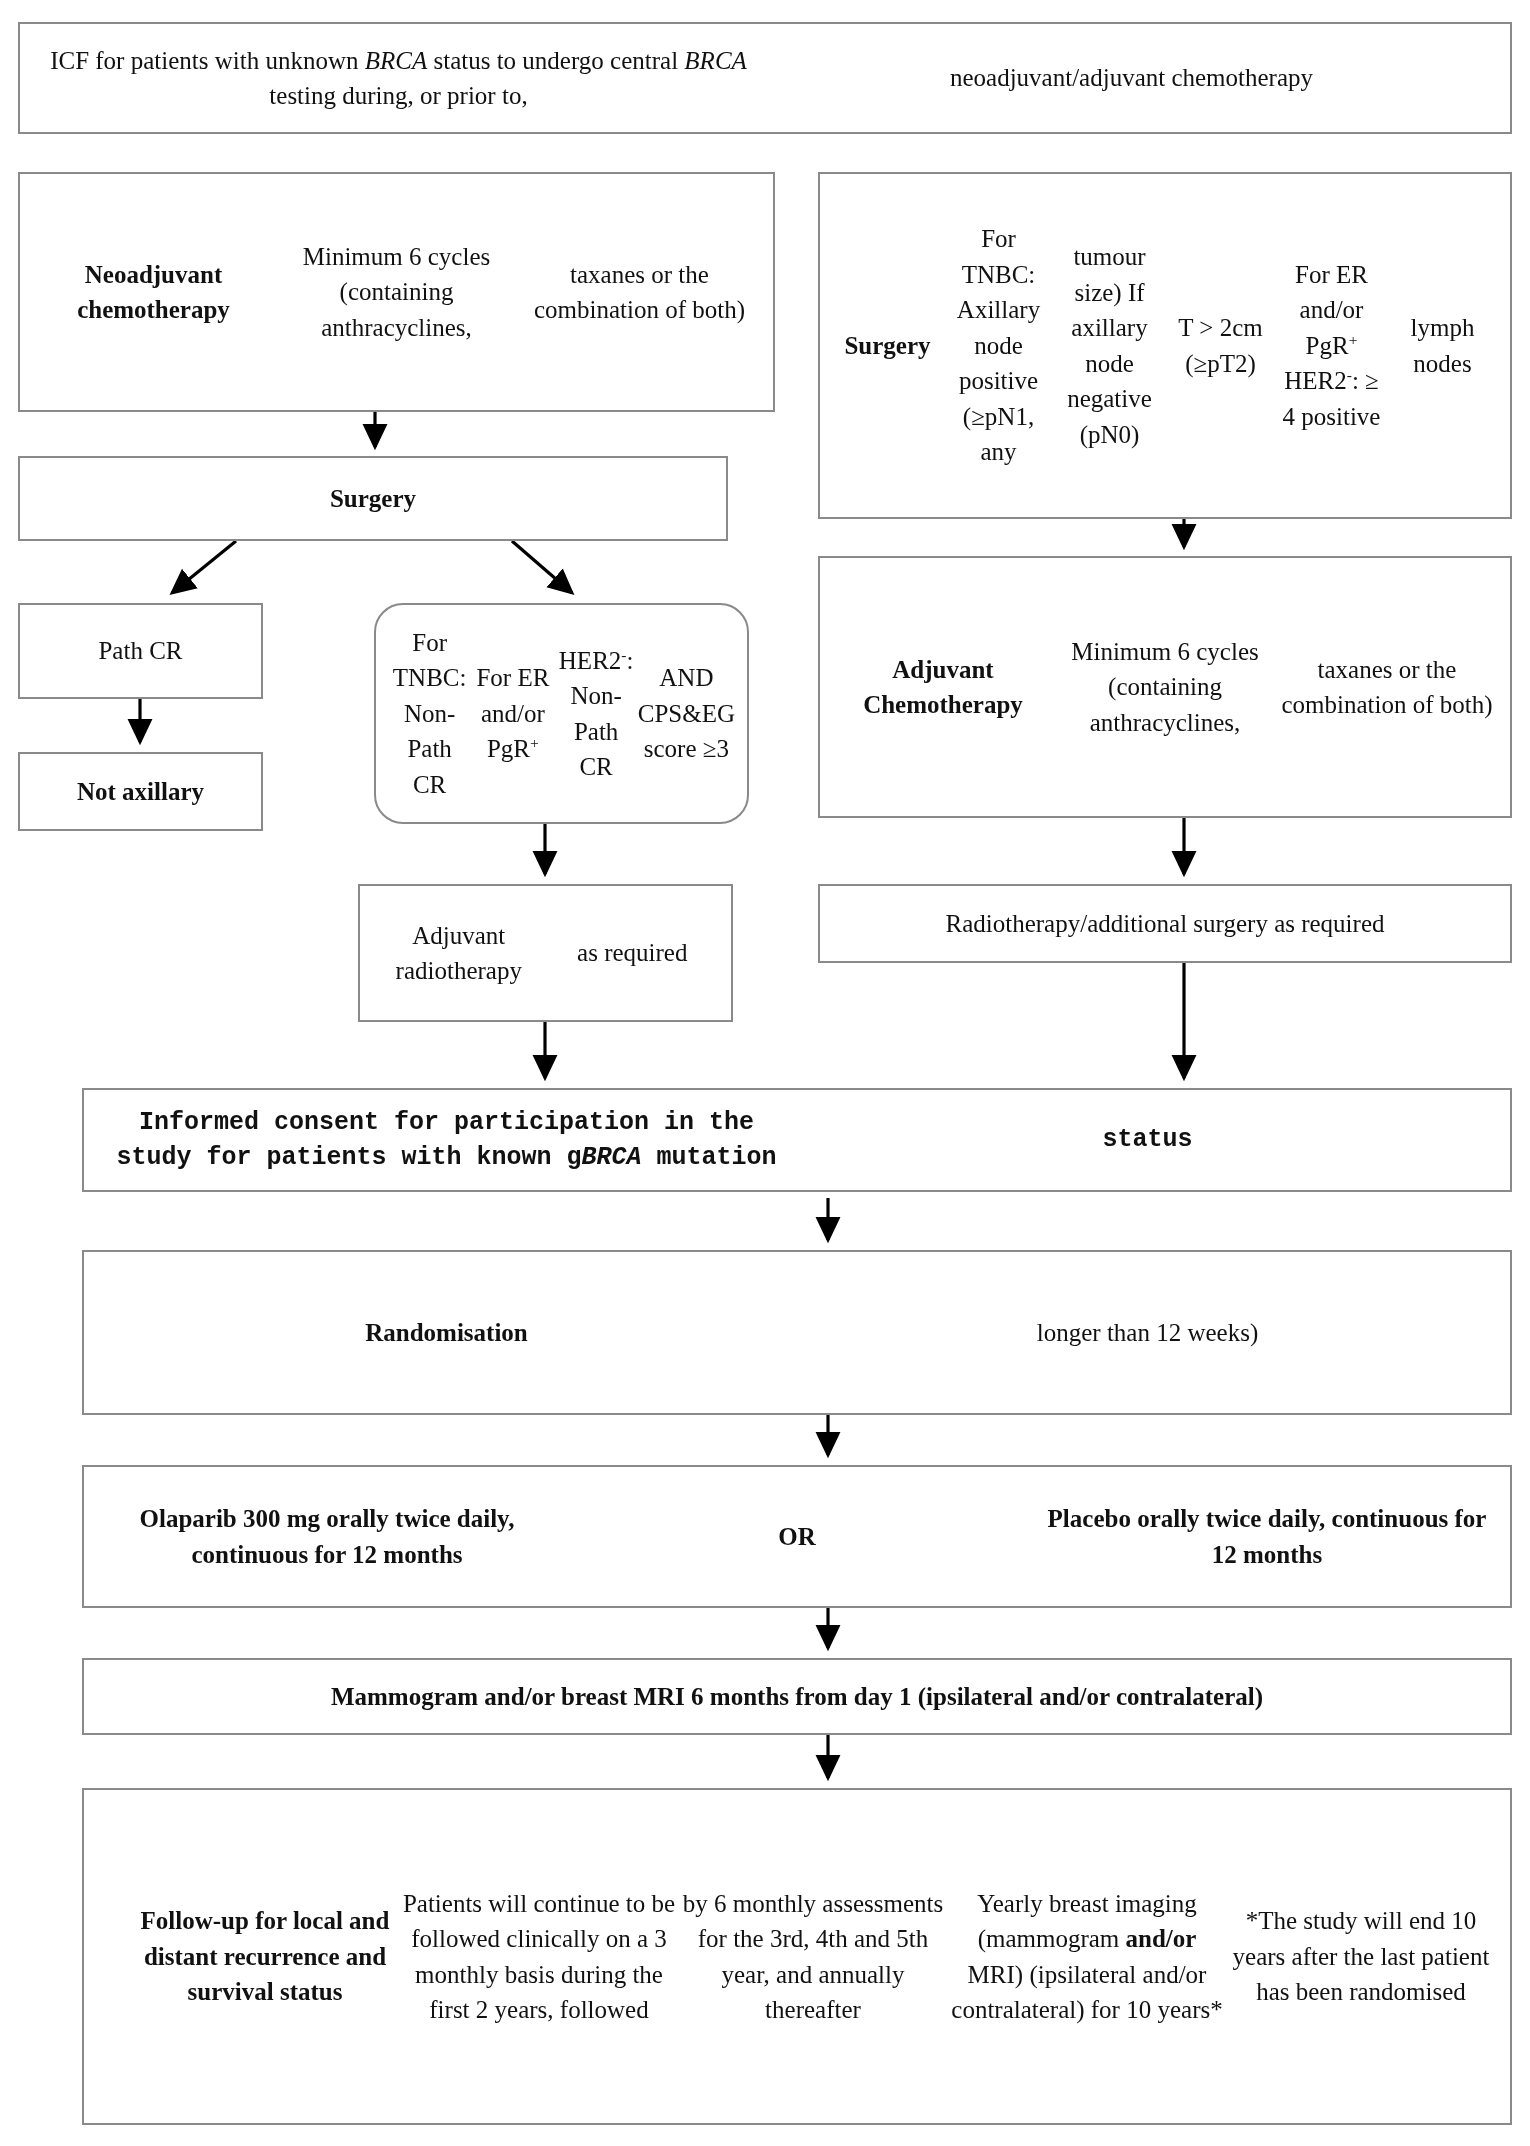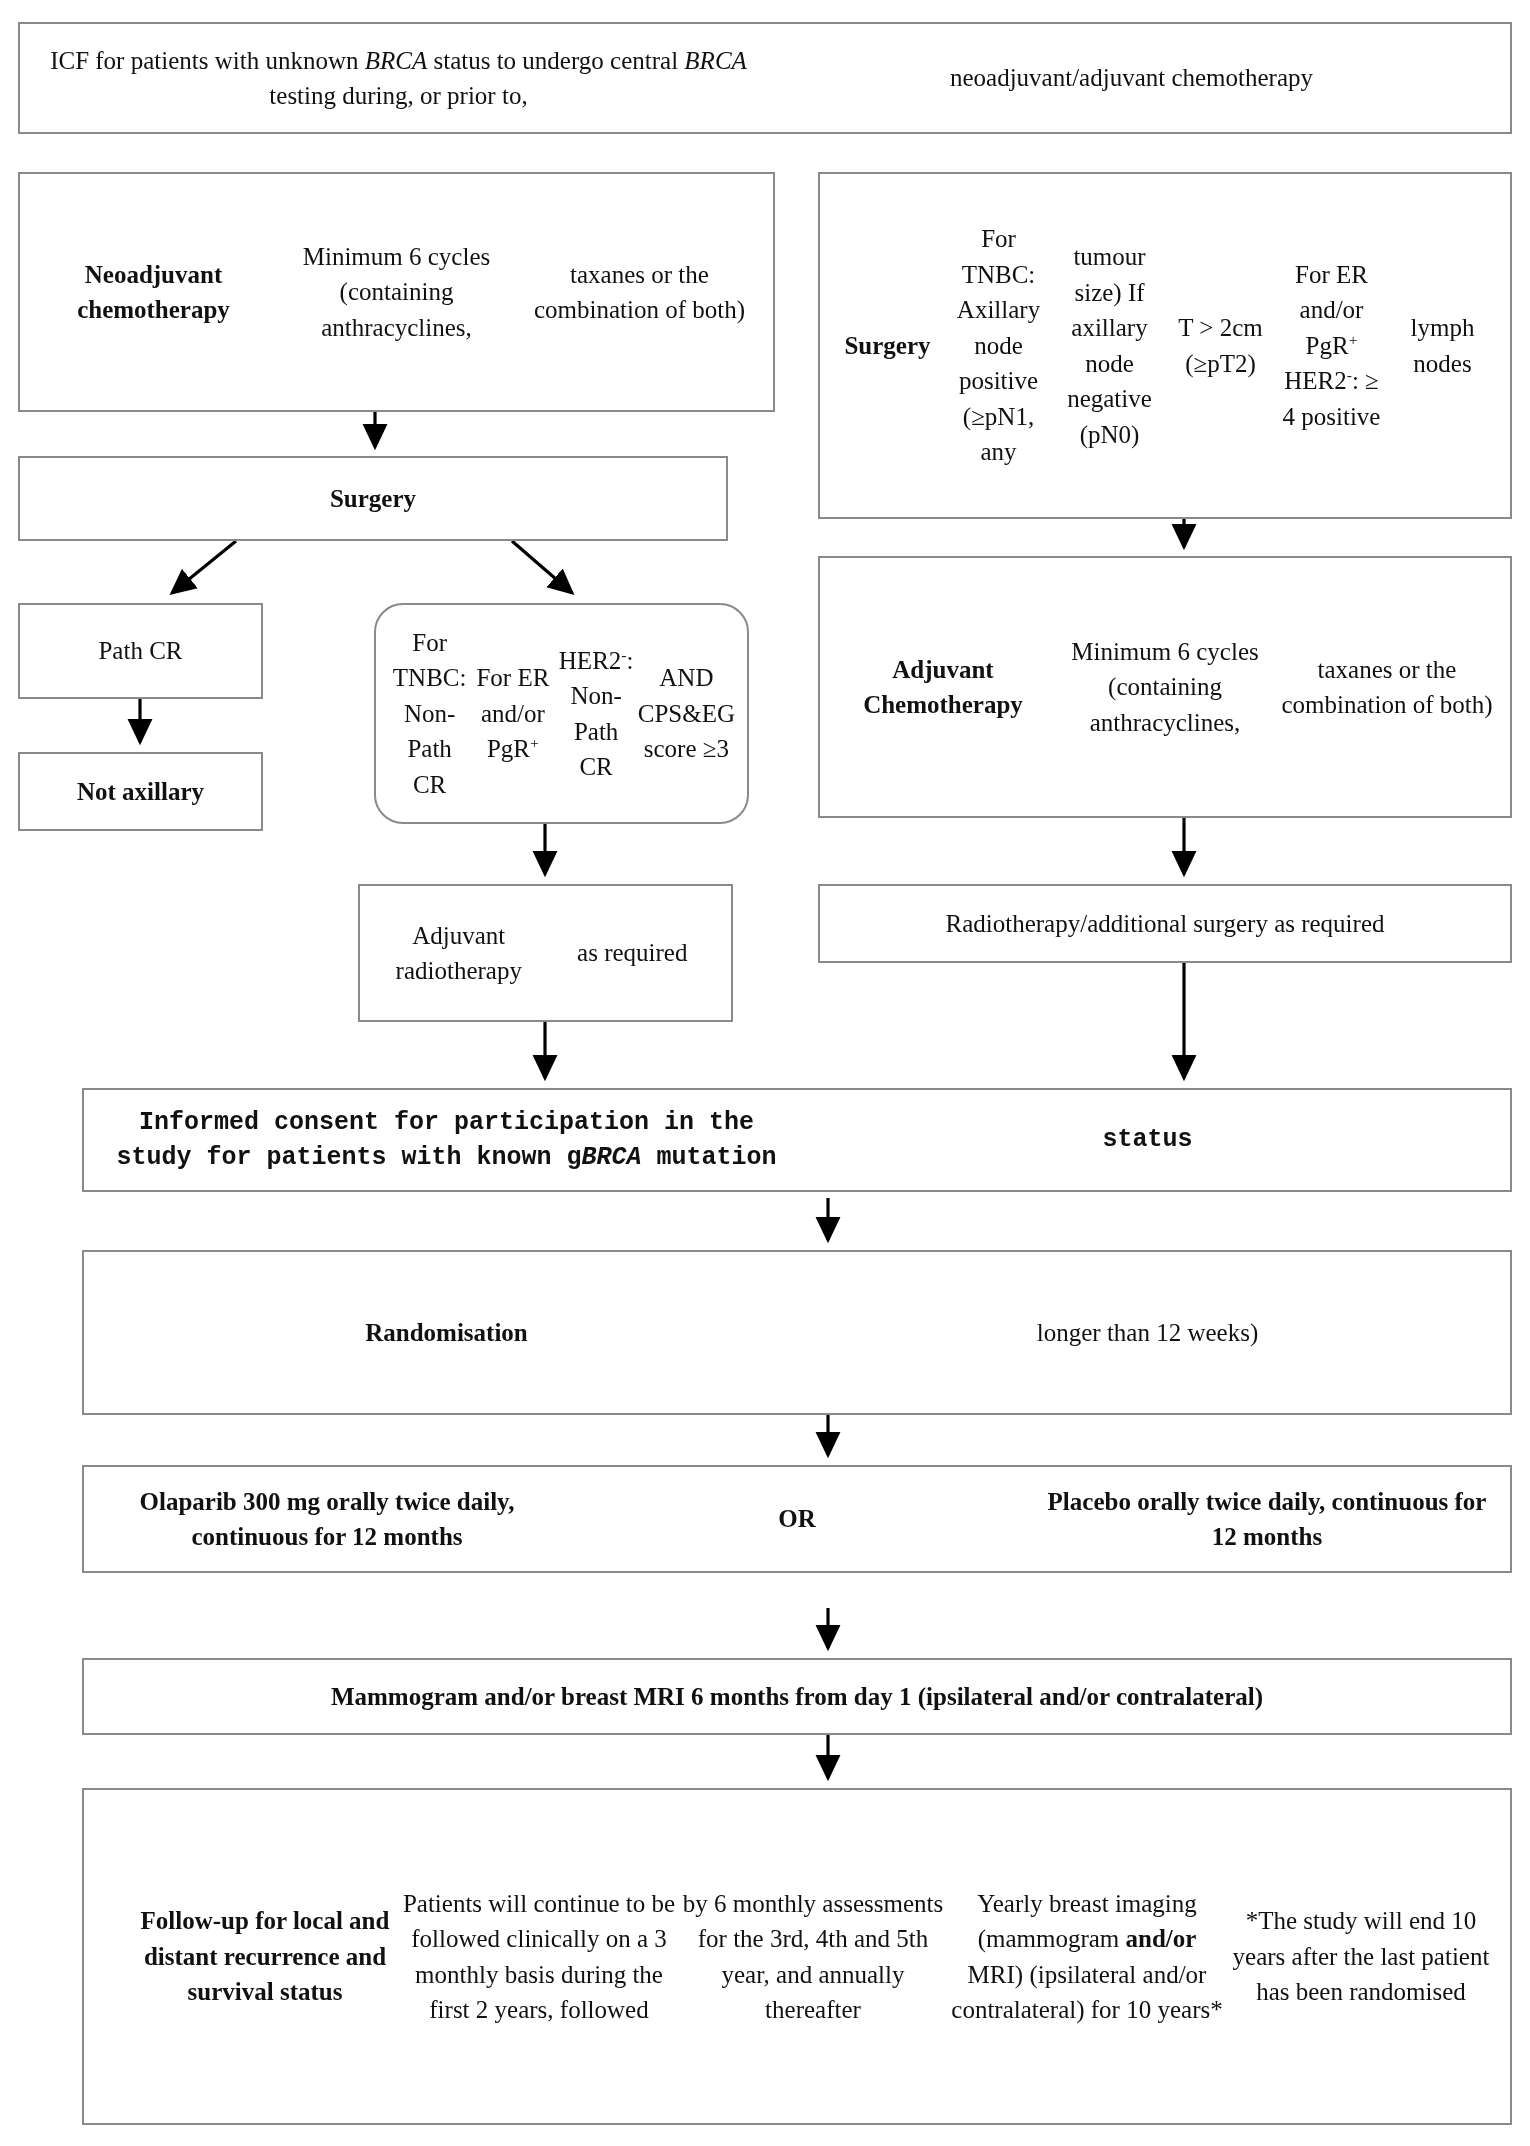--- a/index.html
+++ b/index.html
@@ -165,21 +165,21 @@
     </span>
     <span class="line">status</span>
   </div>
 
   <div class="box" style="left:82px; top:1250px; width:1430px; height:165px;">
     <span class="line bold">Randomisation</span>
     <span class="spacer"></span>
     <span class="line">longer than 12 weeks)</span>
   </div>
 
-  <div class="box bold-all" style="left:82px; top:1465px; width:1430px; height:108px;gap:8px;">
+  <div class="box bold-all" style="left:82px; top:1465px; width:1430px; height:143px;gap:8px;">
     <span class="line">Olaparib 300 mg orally twice daily, continuous for 12 months</span>
     <span class="line">OR</span>
     <span class="line">Placebo orally twice daily, continuous for 12 months</span>
   </div>
 
   <div class="box bold-all" style="left:82px; top:1658px; width:1430px; height:77px;">
     <span class="line">Mammogram and/or breast MRI 6 months from day 1 (ipsilateral and/or contralateral)</span>
   </div>
 
   <div class="box" style="left:82px; top:1788px; width:1430px; height:337px;padding-left:44px;">

